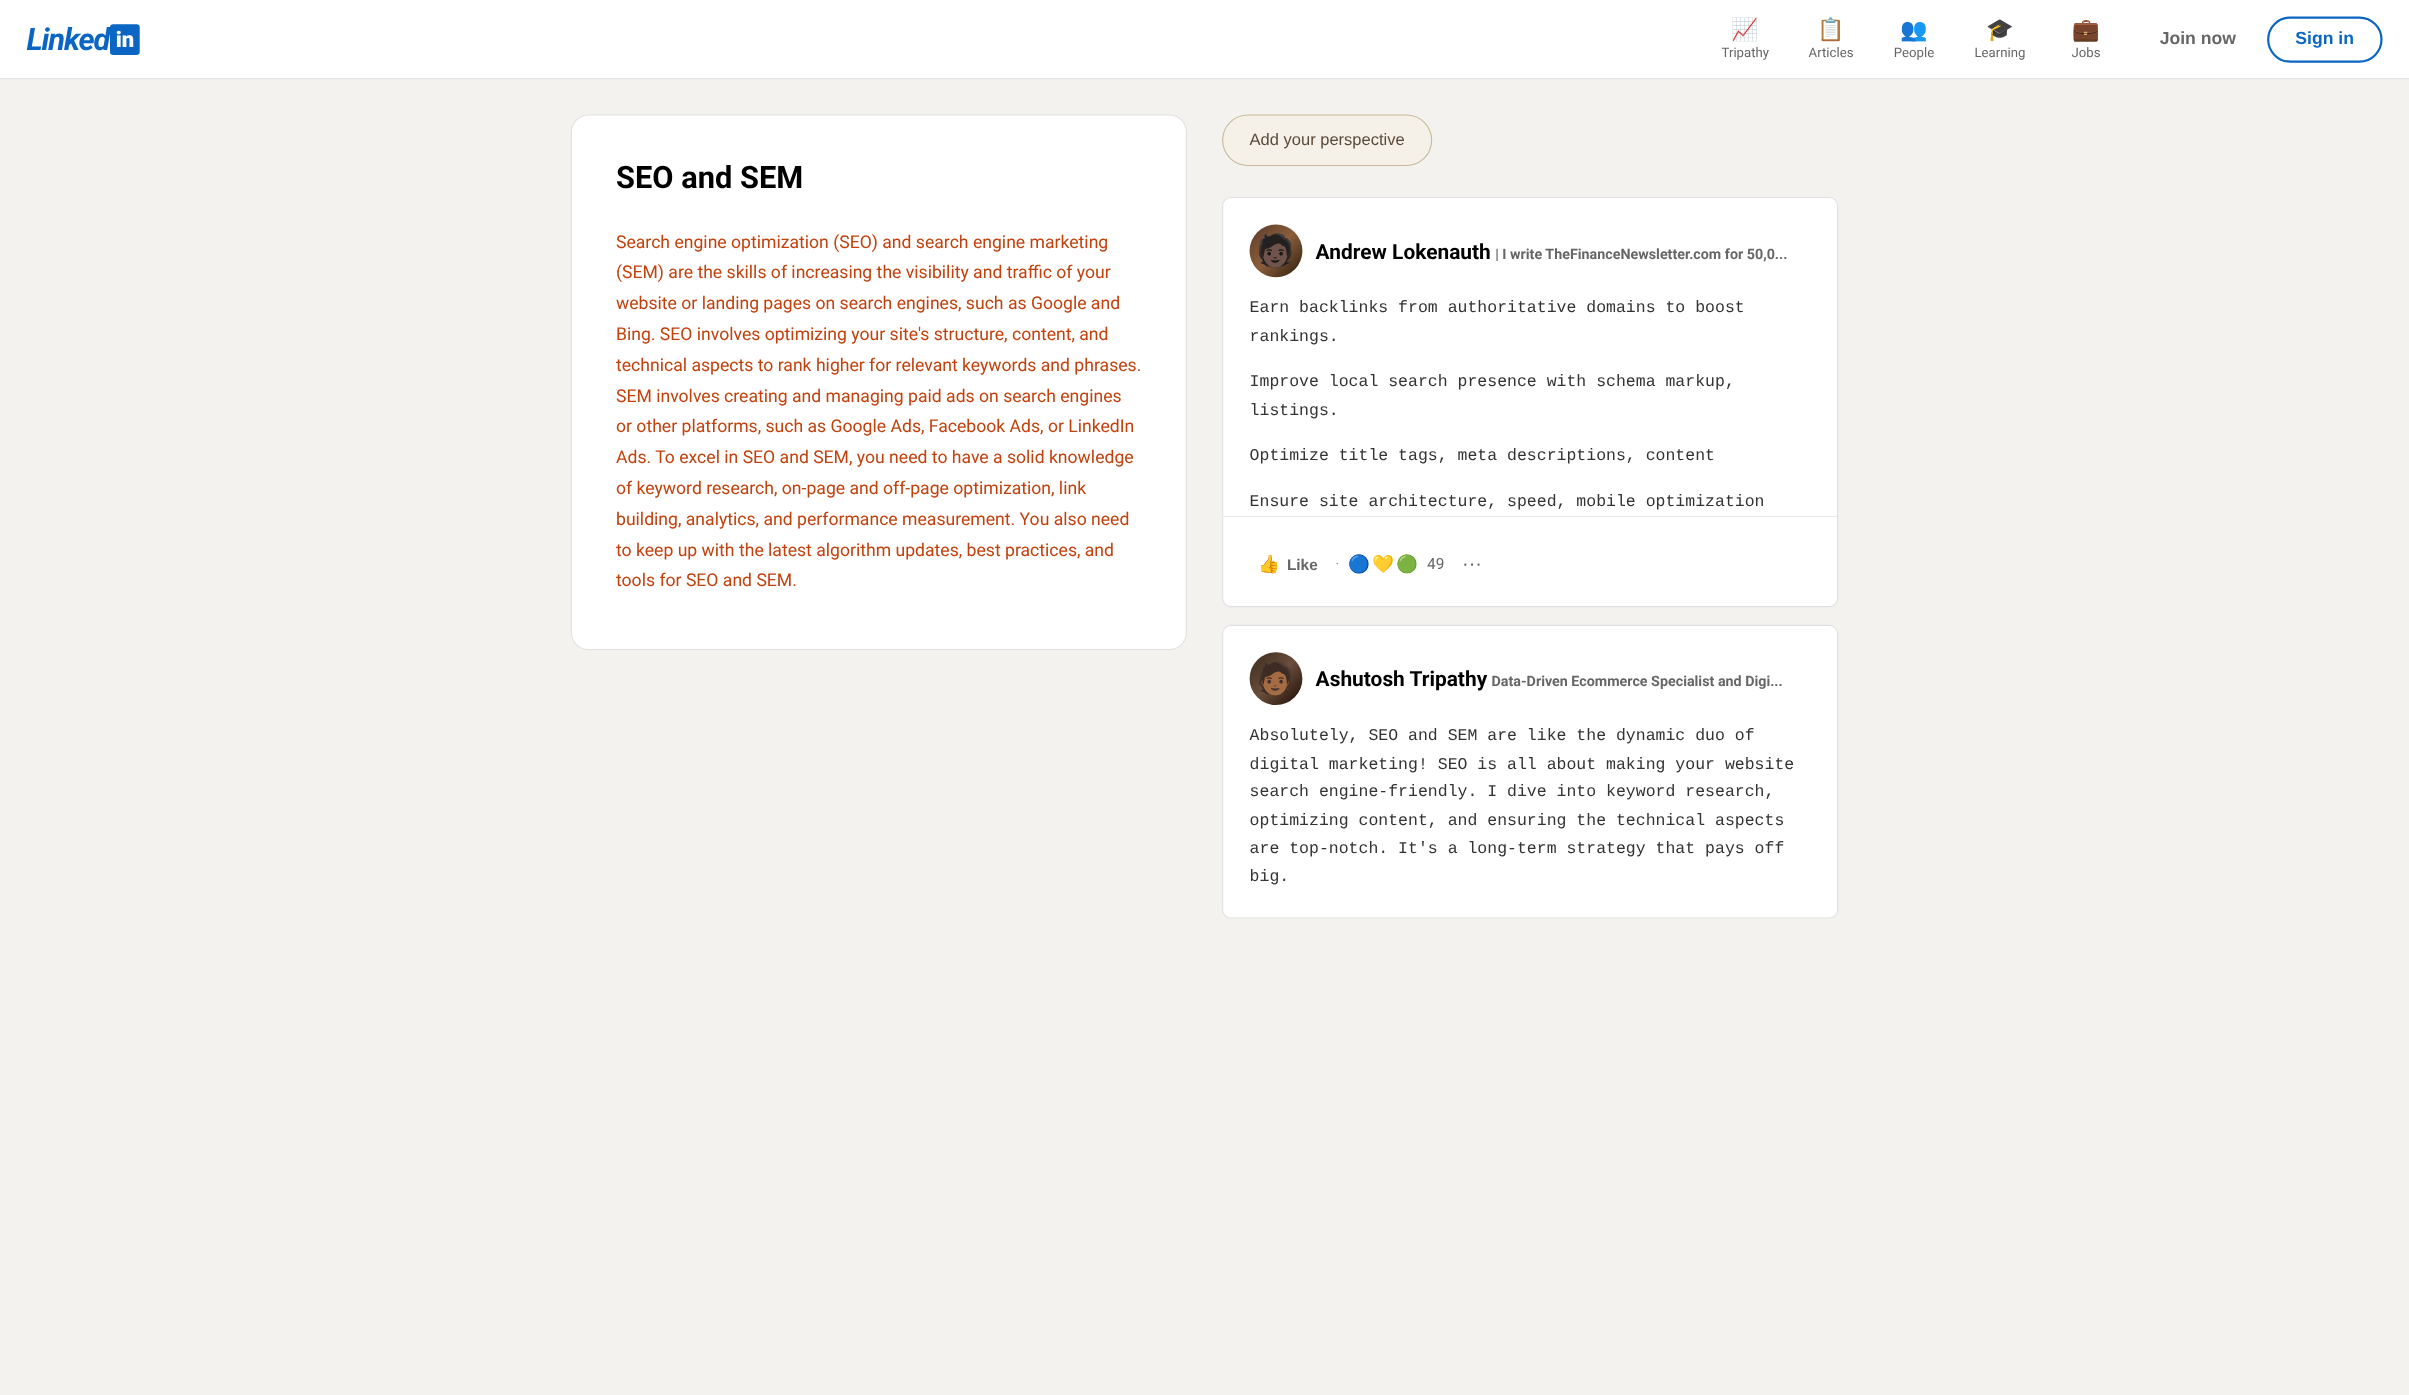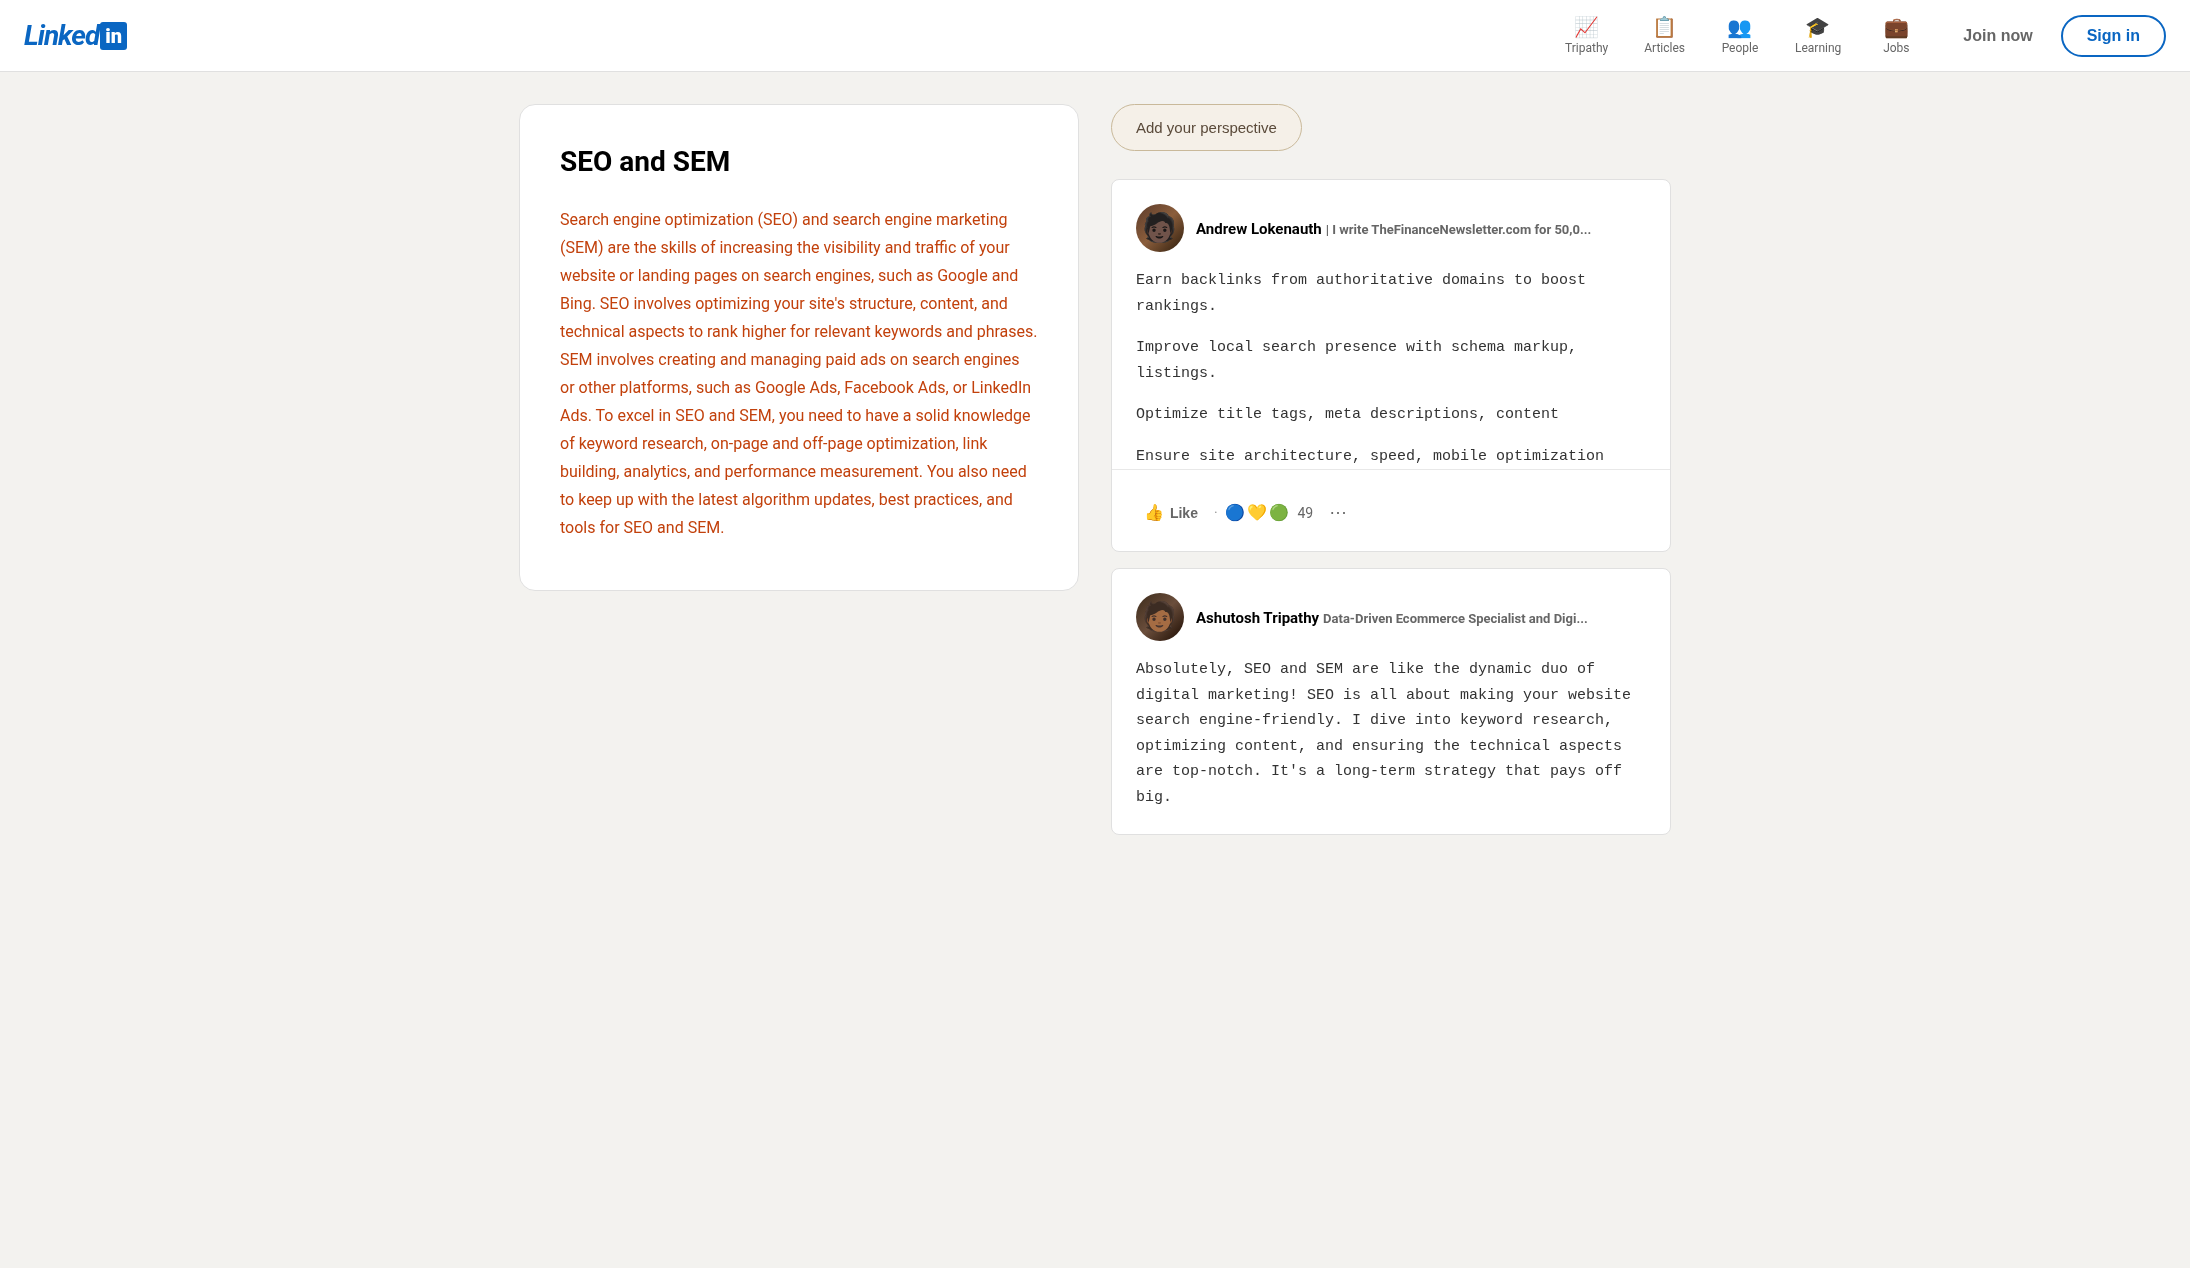--- a/index.html
+++ b/index.html
@@ -175,21 +175,21 @@
       background: linear-gradient(135deg, #3a2a1a 0%, #6b4e3c 50%, #1a0a00 100%);
     }
     .avatar-face {
       font-size: 28px;
       line-height: 1;
     }
     .comment-meta {
       flex: 1;
     }
     .comment-author {
-      font-size: 15px;
+      font-size: 19px;
       font-weight: 700;
       color: #000;
     }
     .comment-subtitle {
       font-size: 13px;
       color: #666;
       font-weight: 700;
     }
     .comment-body {
       font-size: 15px;

